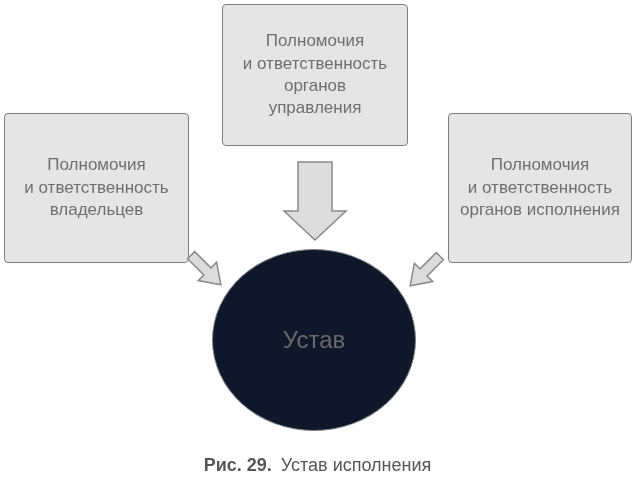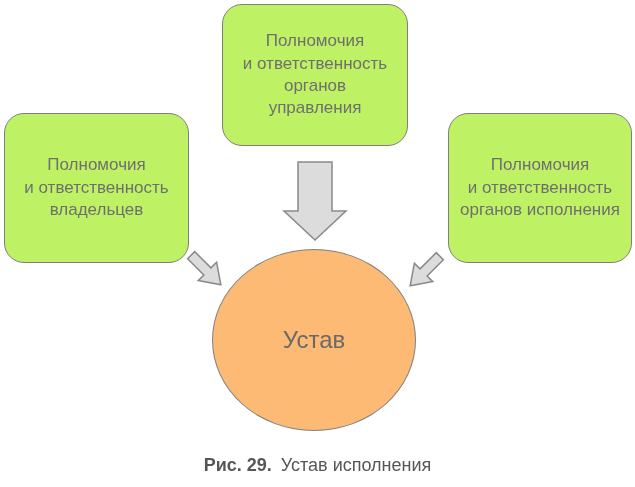--- a/index.html
+++ b/index.html
@@ -11,41 +11,41 @@
   .stage {
     position: relative;
     width: 635px;
     height: 487px;
     background: #ffffff;
     overflow: hidden;
   }
   .box {
     position: absolute;
     box-sizing: border-box;
-    background: #bef264;
+    background: #e5e5e5;
     border: 1.5px solid #7f7f7f;
-    border-radius: 20px;
+    border-radius: 4px;
     display: flex;
     align-items: center;
     justify-content: center;
     text-align: center;
     color: #6f6f6f;
     font-size: 17px;
     line-height: 1.32;
     white-space: pre-line;
   }
   .box-top    { left: 222px; top: 4px;   width: 186px; height: 142px; }
   .box-left   { left: 4px;   top: 113px; width: 185px; height: 150px; }
   .box-right  { left: 448px; top: 113px; width: 184px; height: 150px; }
   .ellipse {
     position: absolute;
     box-sizing: border-box;
     left: 212px; top: 249px;
     width: 204px; height: 182px;
-    background: #fdba74;
+    background: #0f172a;
     border: 1.5px solid #7f7f7f;
     border-radius: 50%;
     display: flex;
     align-items: center;
     justify-content: center;
     color: #696969;
     font-size: 24px;
   }
   .arrow-svg { position: absolute; overflow: visible; }
   .arrow-svg polygon {

